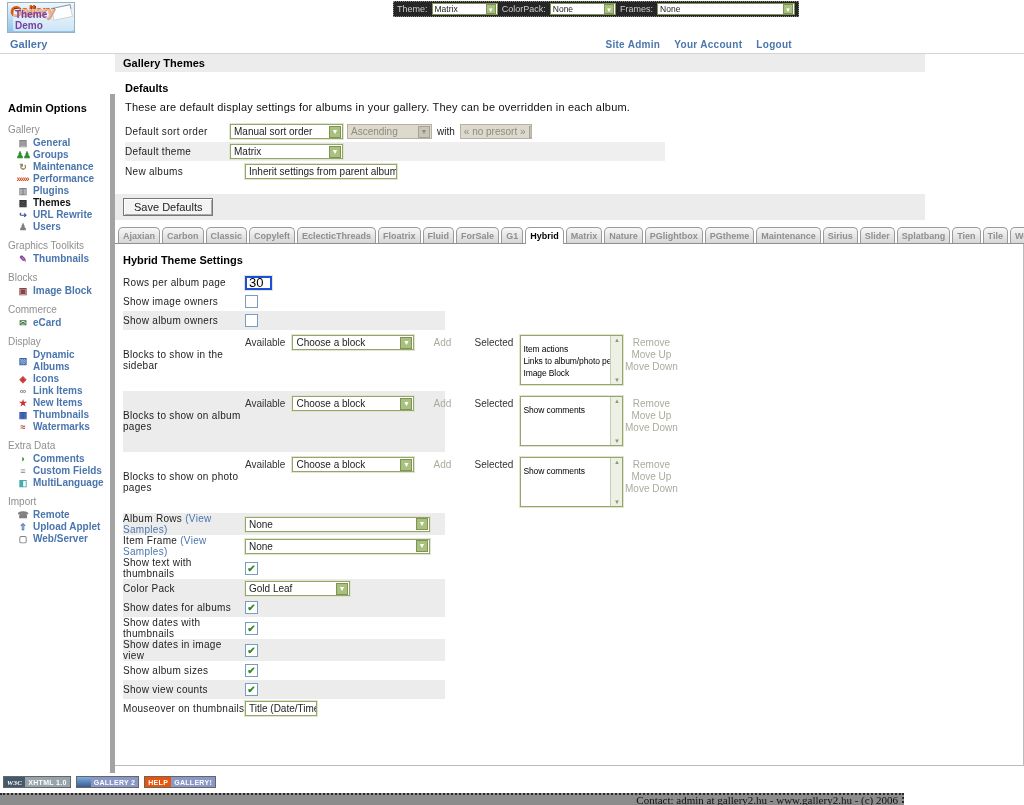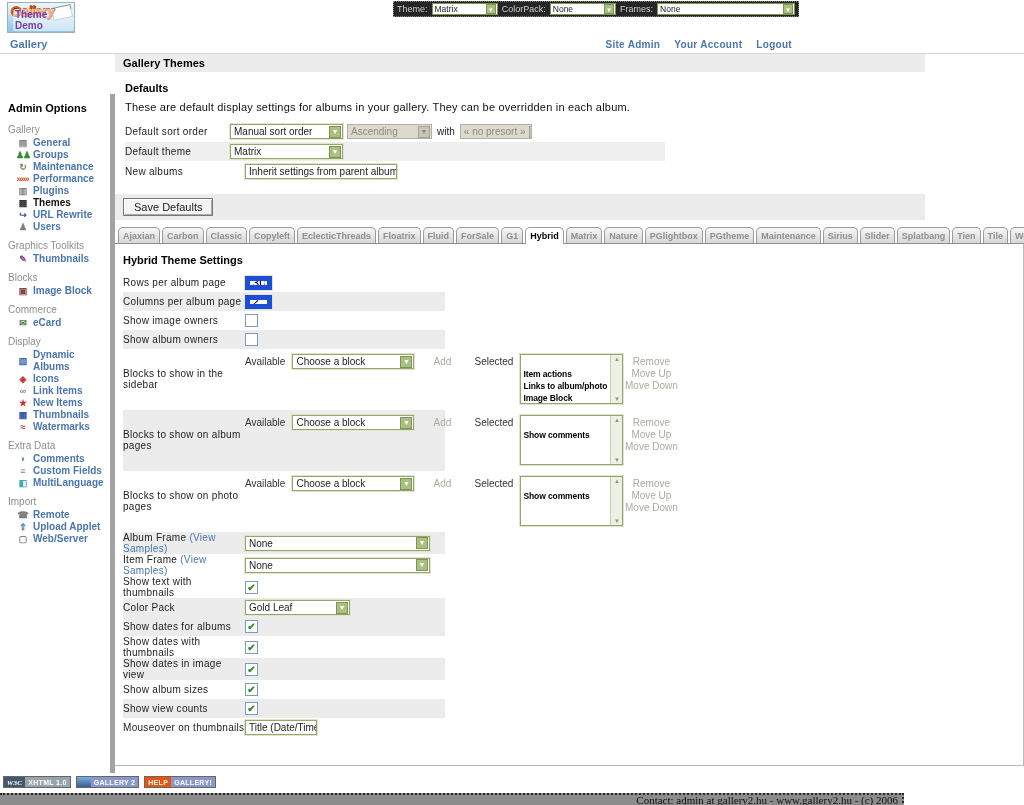--- a/index.html
+++ b/index.html
@@ -75,21 +75,21 @@
   .sel-arrow {
     flex:0 0 auto; width:12px; height:12px; margin:0 1px 0 3px;
     background:#a9c07e; border:1px solid #7d9452; color:#fff;
     font-size:7px; line-height:10px; text-align:center;
   }
   .g2select.disabled { background:#ddd9cd; color:#8f8b7f; border-color:#b5b1a5; box-shadow:none; cursor:default; }
   .g2select.disabled .sel-arrow { background:#c9c5b9; border-color:#a5a195; color:#8f8b7f; }
   .w113{width:113px;} .w85{width:85px;} .w92{width:72px;} .w152{width:152px;}
   .w185{width:185px;} .w105{width:105px;} .w72{width:72px;} .w103{width:122px;}
 
-  .num-input { width:27px; height:14px; border:5px solid #1d4ed8; box-shadow:0 0 0 1px #e0e6cc;
+  .num-input { width:27px; height:14px; border:2px solid #1d4ed8; box-shadow:0 0 0 1px #e0e6cc;
     font-size:13px; padding:0 2px; font-family:inherit; }
   .cb { width:13px; height:13px; background:#fff; border:1px solid #7a9cc0;
     display:inline-flex; align-items:center; justify-content:center;
     font-size:10px; font-weight:bold; color:#2e8b2e; cursor:pointer; }
   .cb::after { content:""; }
   .cb[data-checked="true"]::after { content:"✔"; }
 
   .btn { font-family:inherit; font-size:11px; color:#222; padding:2px 10px;
     background:#f4f4f4; border:1px solid #777;
     box-shadow:inset 1px 1px 0 #fff, inset -1px -1px 0 #aaa; cursor:pointer; }
@@ -125,22 +125,22 @@
   .inline-link { color:#4a76ad; cursor:pointer; }
 
   .s-row.blocks { padding:5px 0 6px; }
   .bw { display:flex; gap:3px; }
   .bw-line { display:flex; align-items:flex-start; }
   .bw-sub { flex:0 0 40px; text-align:right; margin-right:7px; padding-top:2px; color:#333; }
   .bw-actions { flex:0 0 56px; text-align:center; color:#abab9d; line-height:12px; padding-top:2px; }
   .bw-actions .act { cursor:pointer; }
   .listbox { display:flex; width:103px; height:50px; background:#fff;
     border:1px solid #94a56f; box-shadow:0 0 0 1px #e0e6cc; }
-  .listbox-items { flex:1; overflow:hidden; padding:13px 0 0 2px;
-    font-size:8.5px; line-height:12px; white-space:nowrap; letter-spacing:-0.1px;font-weight:bold; }
+  .listbox-items { flex:1; overflow:hidden; padding:7px 0 0 2px;
+    font-size:8.5px; line-height:12px; white-space:nowrap; letter-spacing:-0.1px; }
   .listbox-scroll { flex:0 0 12px; background:#edf0e4; border-left:1px solid #c6cdb2;
     display:flex; flex-direction:column; justify-content:space-between; align-items:center;
     font-size:6px; color:#8a9a6a; padding:1px 0; cursor:pointer; }
 
   
   .badges { display:flex; gap:5px; align-items:center; padding:3px 0 0 3px; height:15px; }
   .badge { display:inline-flex; font-size:7px; font-weight:bold; height:12px; line-height:10px;
     border:1px solid #666; cursor:pointer; }
   .badge span { padding:1px 3px; color:#fff; letter-spacing:0.3px; }
   .b-w3c .bl { background:#44596b; font-style:italic; font-family:"Liberation Serif",serif; }
@@ -445,24 +445,20 @@
         <div class="tab">WordpressEmbedded</div>
       </div>
 
     <div class="tab-panel">
       <div class="sec-title">Hybrid Theme Settings</div>
 
       <div class="s-row">
         <span class="s-label">Rows per album page</span>
         <input class="num-input" value="30" style="">
       </div>
-      <div class="s-row alt">
-        <span class="s-label">Columns per album page</span>
-        <input class="num-input" value="2" style="">
-      </div>
       <div class="s-row">
         <span class="s-label">Show image owners</span>
         <span class="cb" data-checked="false"></span>
       </div>
       <div class="s-row alt">
         <span class="s-label">Show album owners</span>
         <span class="cb" data-checked="false"></span>
       </div>
 
       <div class="s-row blocks">
@@ -558,21 +554,21 @@
               <span class="act">Remove</span><br>
               <span class="act">Move Up</span><br>
               <span class="act">Move Down</span>
             </span>
           </div>
         </div>
       </div>
 
       <div class="s-row alt">
         <span class="s-label">
-          <span>Album Frame</span>
+          <span>Album Rows</span>
           <span class="inline-link">(View Samples)</span>
         </span>
         <span class="g2select w185">
           <span>None</span>
           <span class="sel-arrow">▼</span>
         </span>
       </div>
       <div class="s-row">
         <span class="s-label">
           <span>Item Frame</span>

